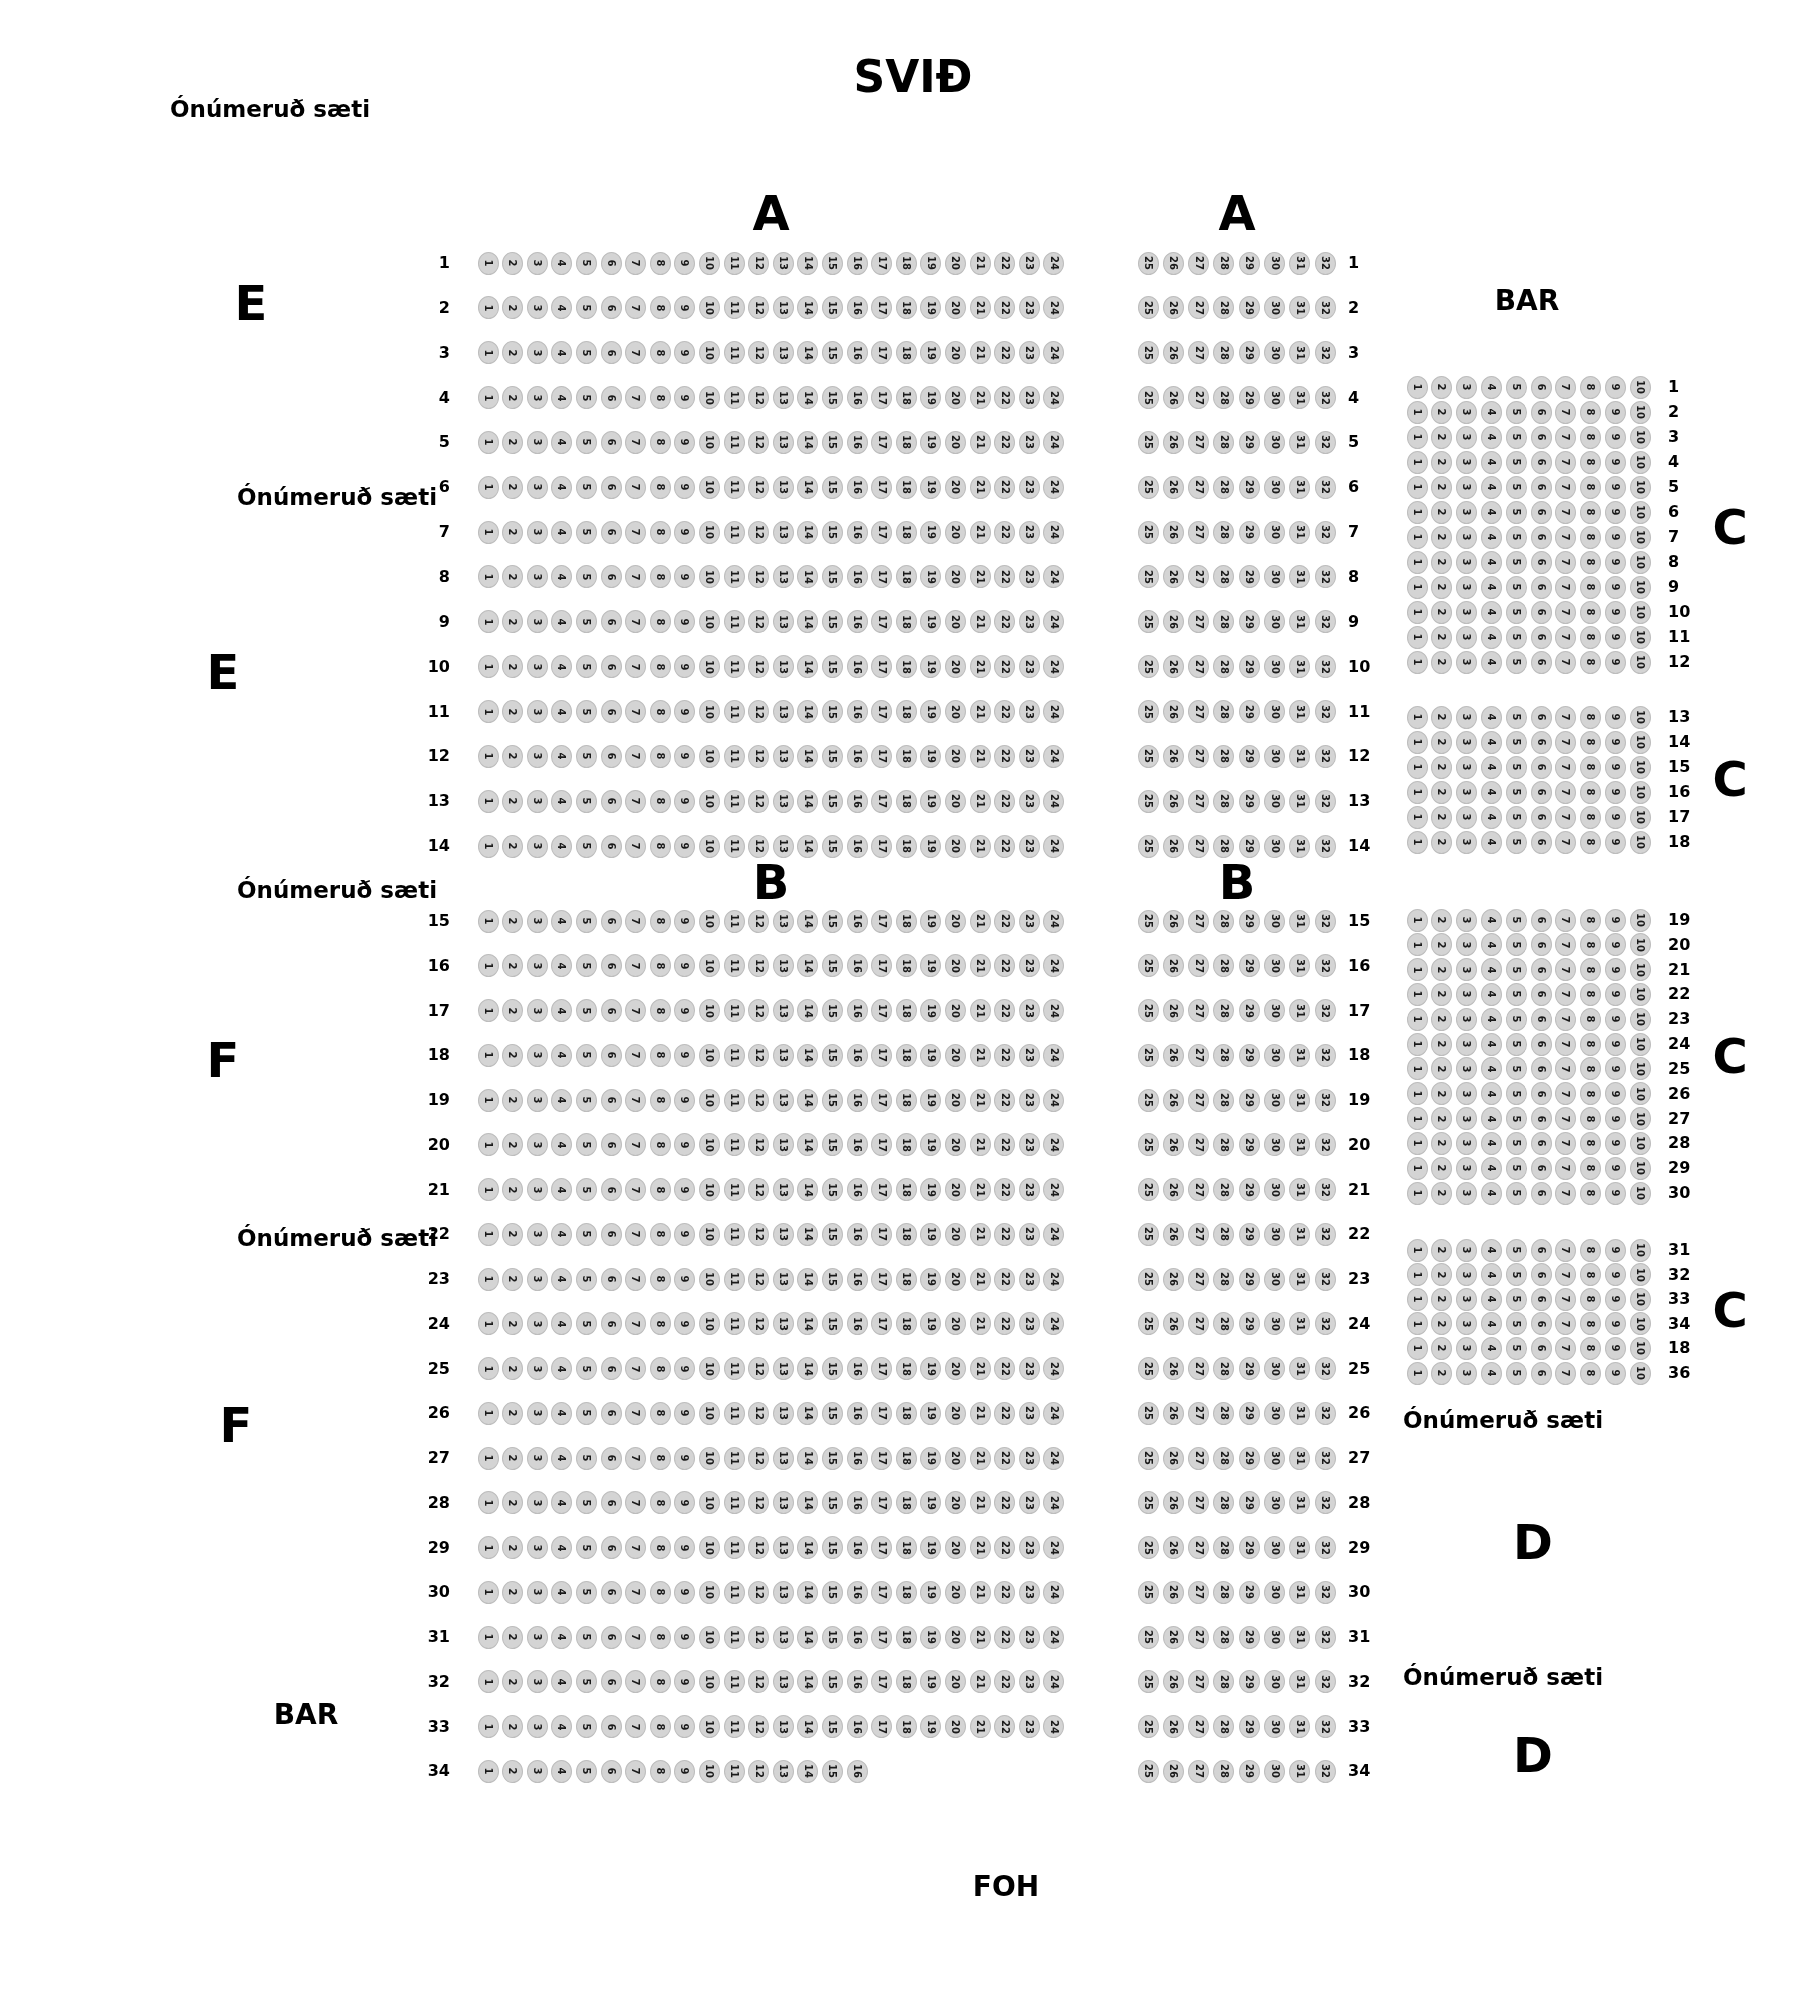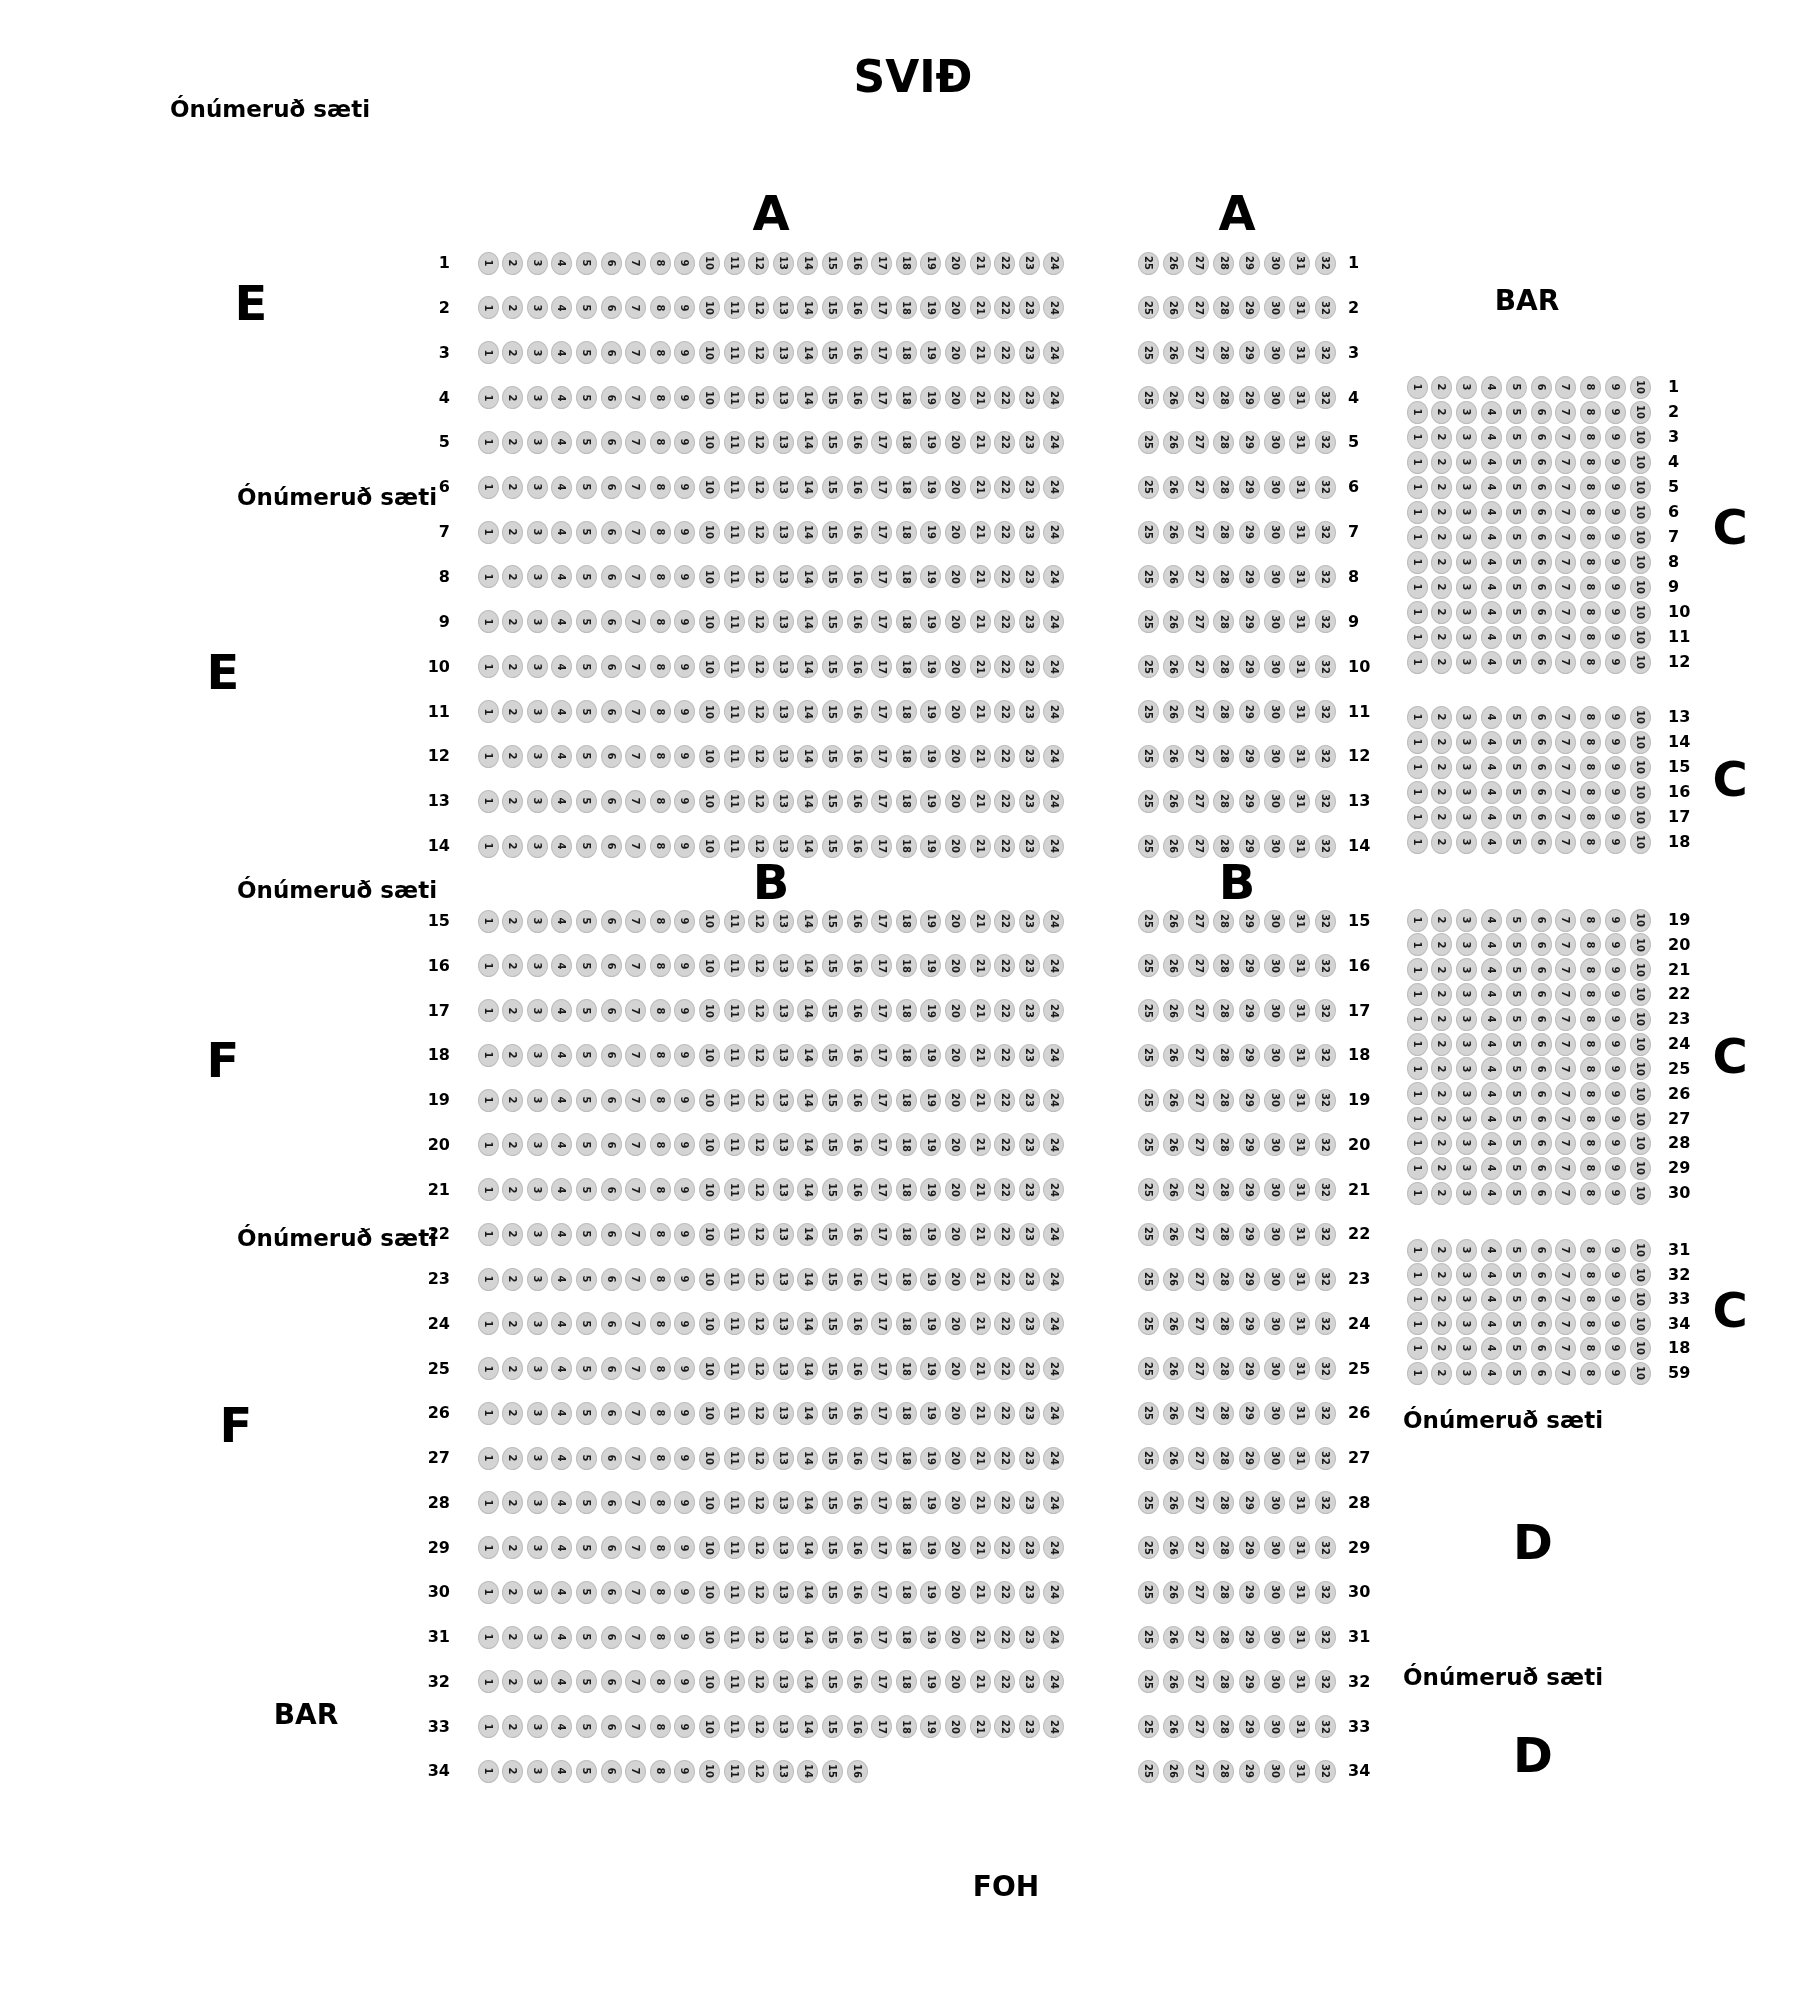--- a/index.html
+++ b/index.html
@@ -4487,14 +4487,14 @@
     </div>
     <div class="seat" style="left: 1580.1px; top: 1361.5px;">
       <span>8</span>
     </div>
     <div class="seat" style="left: 1604.9px; top: 1361.5px;">
       <span>9</span>
     </div>
     <div class="seat" style="left: 1629.7px; top: 1361.5px;">
       <span>10</span>
     </div>
-    <div class="rowlab" style="left: 1668px; top: 1362px;">59</div>
+    <div class="rowlab" style="left: 1668px; top: 1362px;">36</div>
   </div>
 
 </body></html>

